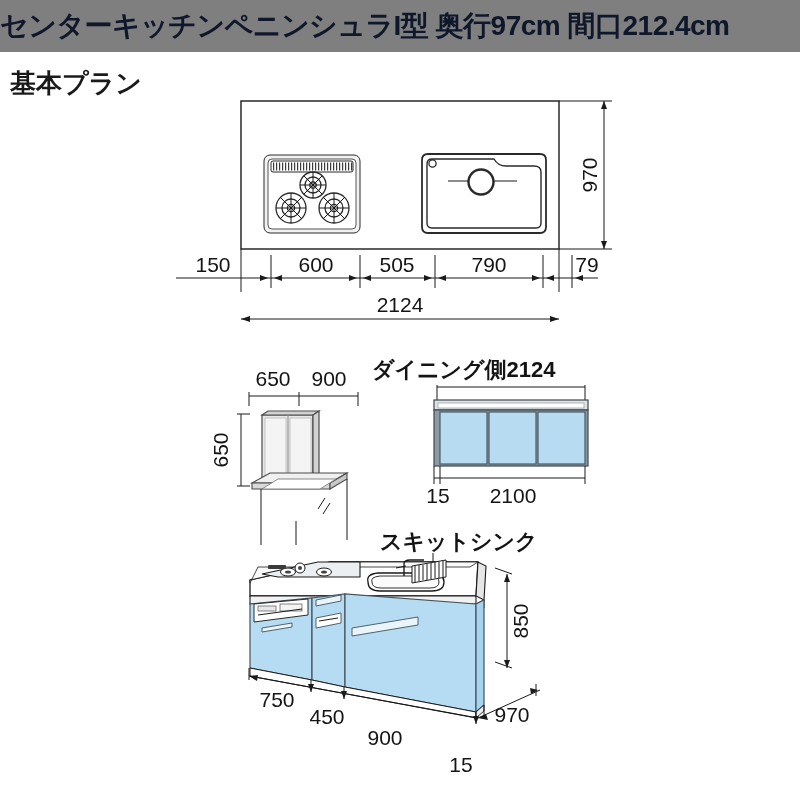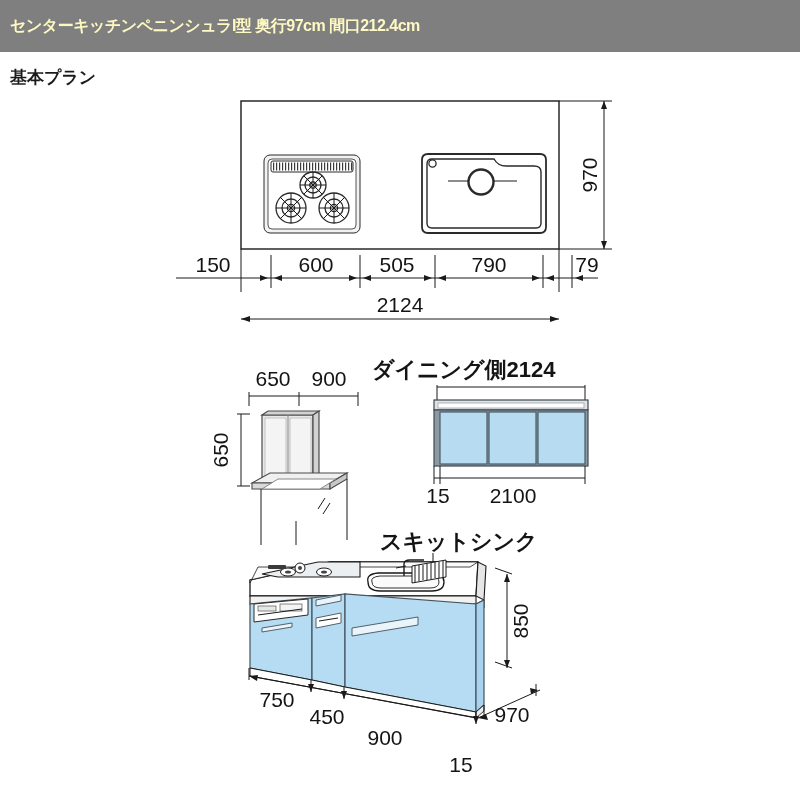--- a/index.html
+++ b/index.html
@@ -18,31 +18,31 @@
   
   #title-bar {
     position: absolute;
     left: 0; top: 0;
     width: 800px; height: 52px;
     background: #7f7f7f;
     display: flex;
     align-items: center;
   }
   #title-text {
-    color: #fef9c3;
-    font-size: 16px;
+    color: #0f172a;
+    font-size: 28px;
     font-weight: bold;
     letter-spacing: -0.5px;
-    padding-left: 10px;
+    padding-left: 0;
     white-space: nowrap;
   }
   #plan-label {
     position: absolute;
     left: 10px; top: 66px;
-    font-size: 17px;
+    font-size: 26px;
     font-weight: bold;
     color: #1a1a1a;
     letter-spacing: 0px;
   }
   
   #drawing {
     position: absolute;
     left: 0; top: 0;
     width: 800px; height: 800px;
   }

